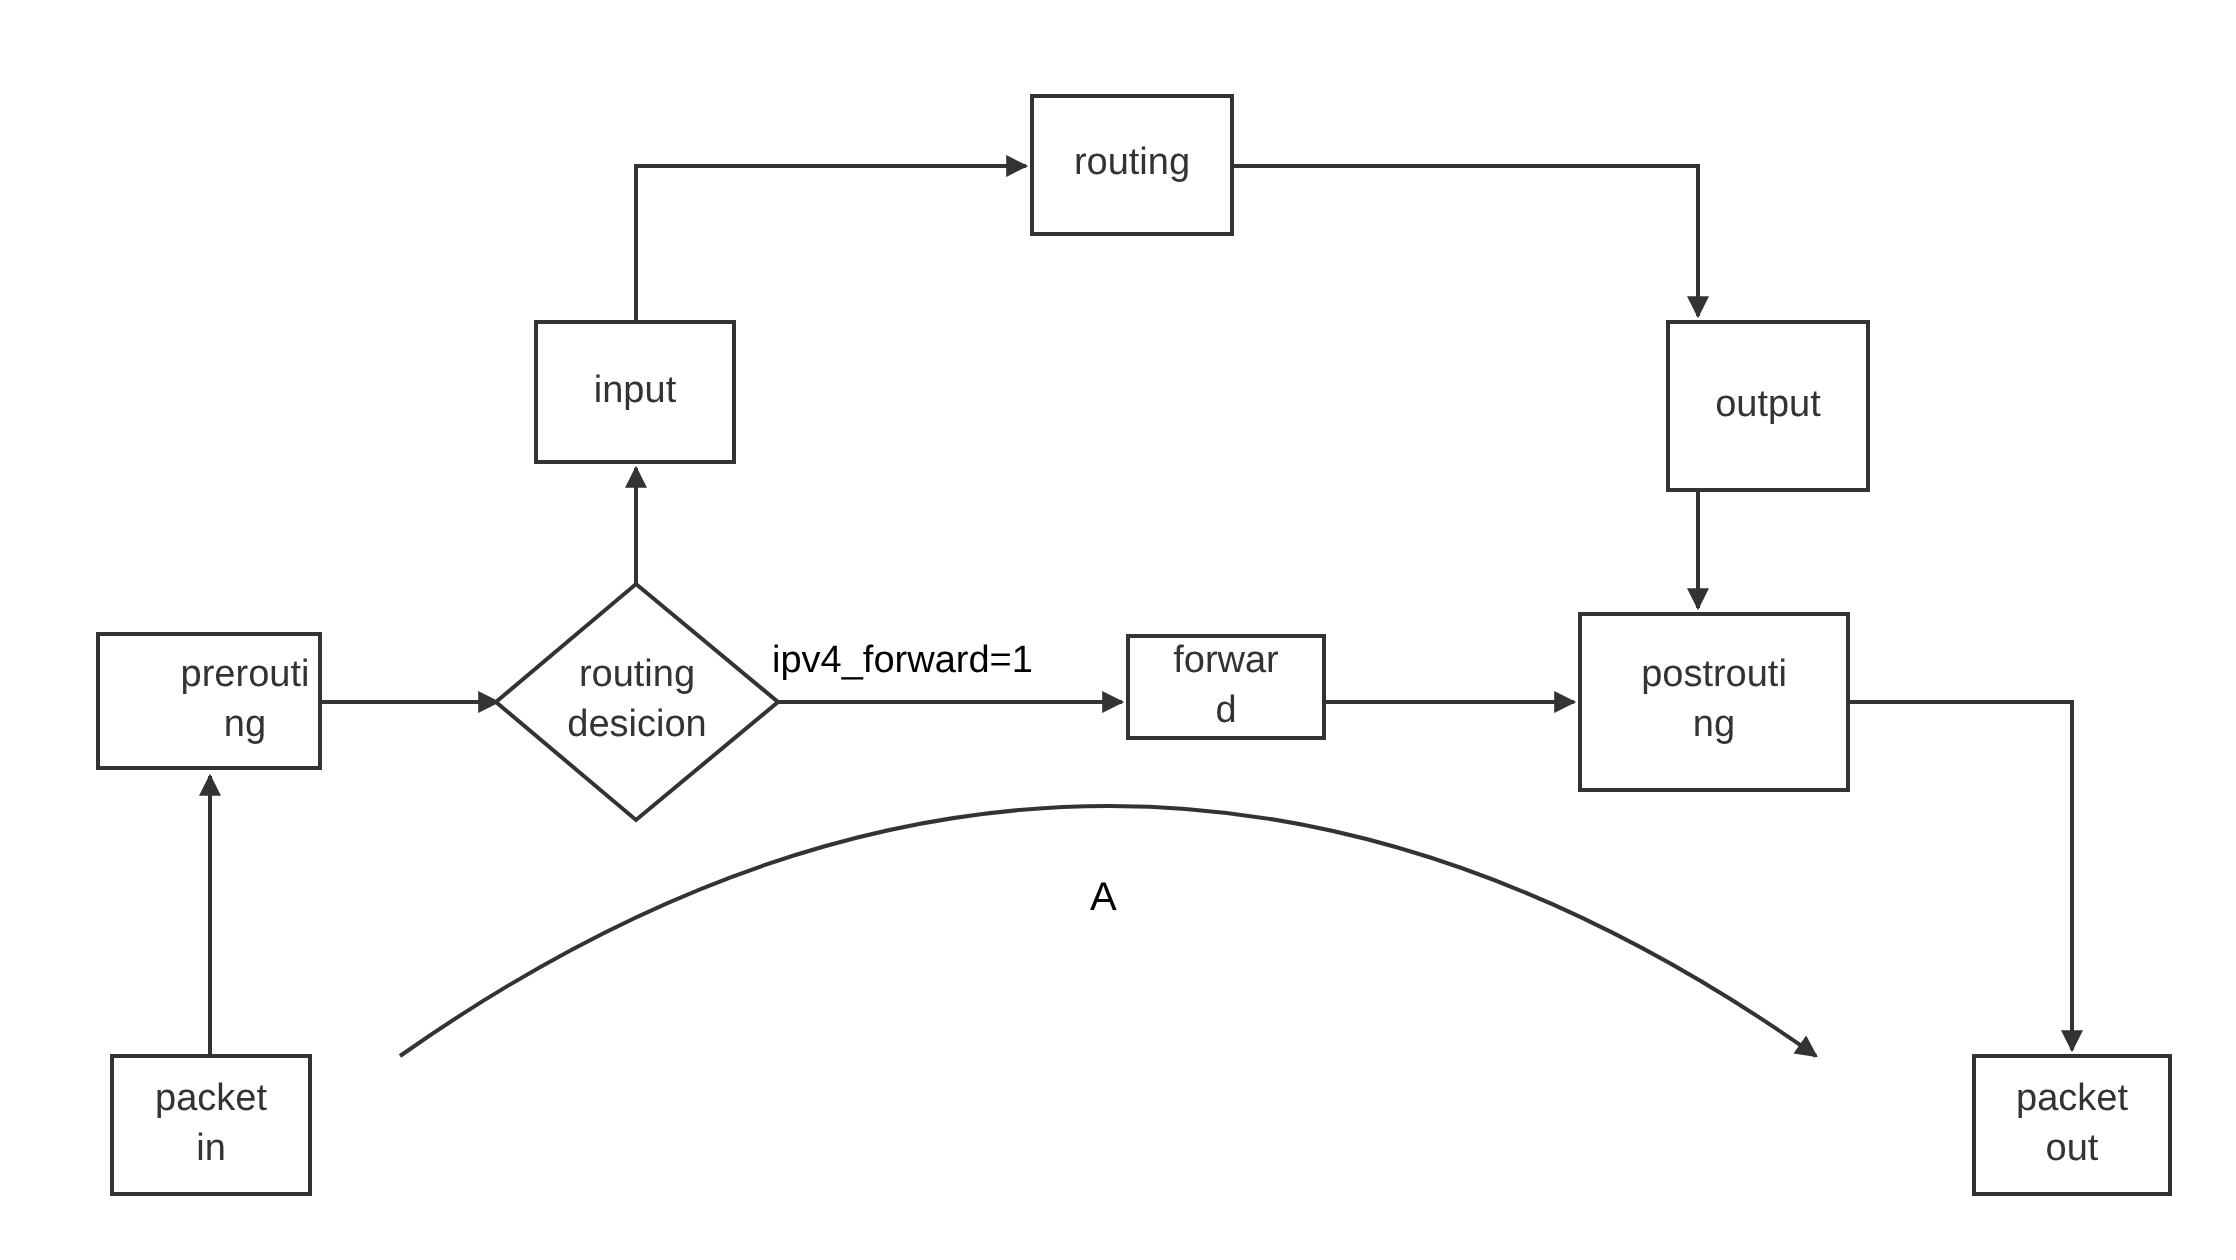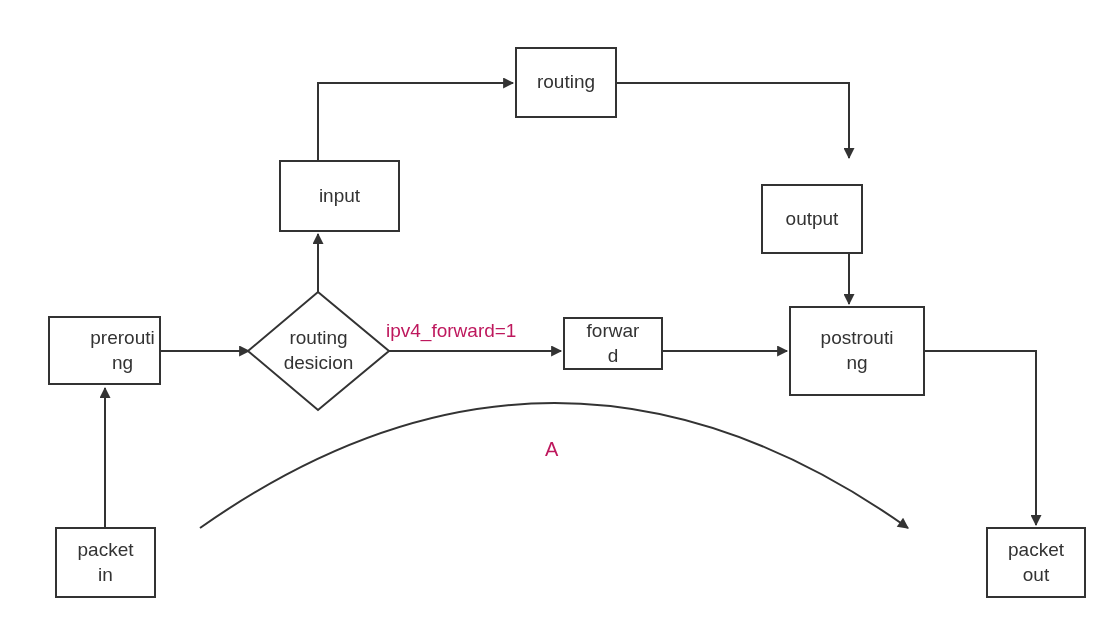--- a/index.html
+++ b/index.html
@@ -44,21 +44,21 @@
     justify-content: center;
     text-align: center;
     font-size: 19px;
     line-height: 1.3;
     white-space: pre-line;
     color: #333333;
   }
   .edge-label {
     position: absolute;
     font-size: 19px;
-    color: #be185d;
+    color: #000000;
     white-space: nowrap;
   }
 </style>
 </head>
 <body>
 
 <div class="canvas">
 
   <svg class="edges" width="1118" height="630" viewBox="0 0 1118 630" xmlns="http://www.w3.org/2000/svg">
     <defs>
@@ -92,28 +92,28 @@
 
   <div class="node" style="left:55px;  top:527px; width:101px; height:71px;">packet
 in</div>
 
   <div class="node" style="left:48px;  top:316px; width:113px; height:69px;padding-left:36px;">prerouti
 ng</div>
 
   <div class="diamond-label" style="left:258px; top:320px; width:121px; height:62px;">routing
 desicion</div>
 
-  <div class="node" style="left:267px; top:160px; width:121px; height:72px;margin-left:12px;">input</div>
+  <div class="node" style="left:267px; top:160px; width:101px; height:72px;">input</div>
 
   <div class="node" style="left:515px; top:47px;  width:102px; height:71px;">routing</div>
 
   <div class="node" style="left:563px; top:317px; width:100px; height:53px;">forwar
 d</div>
 
-  <div class="node" style="left:761px; top:160px; width:102px; height:70px;margin-top:24px;">output</div>
+  <div class="node" style="left:833px; top:160px; width:102px; height:86px;">output</div>
 
   <div class="node" style="left:789px; top:306px; width:136px; height:90px;">postrouti
 ng</div>
 
   <div class="node" style="left:986px; top:527px; width:100px; height:71px;">packet
 out</div>
 
   <div class="edge-label" style="left:386px; top:320px;">ipv4_forward=1</div>
 
   <div class="edge-label" style="left:545px; top:438px; font-size:20px;">A</div>

